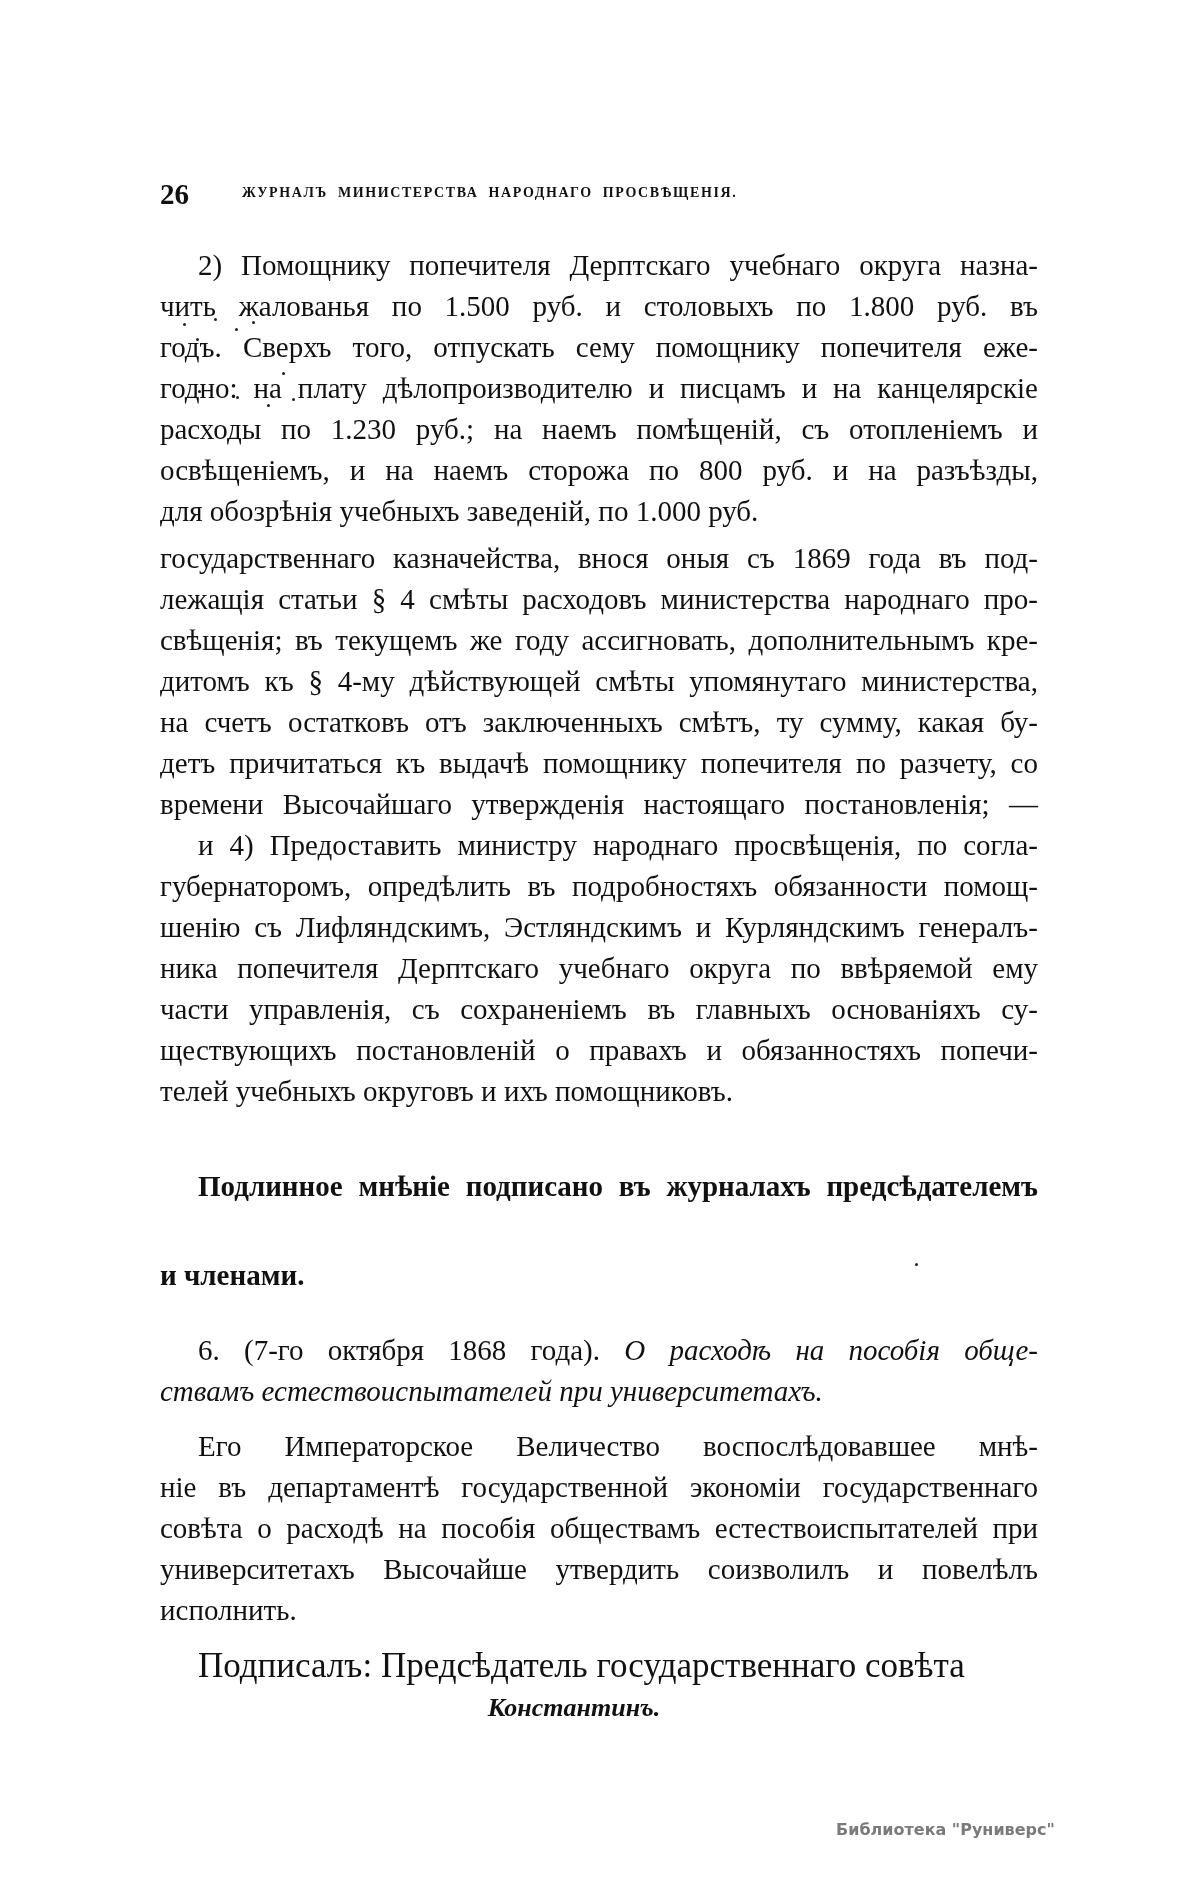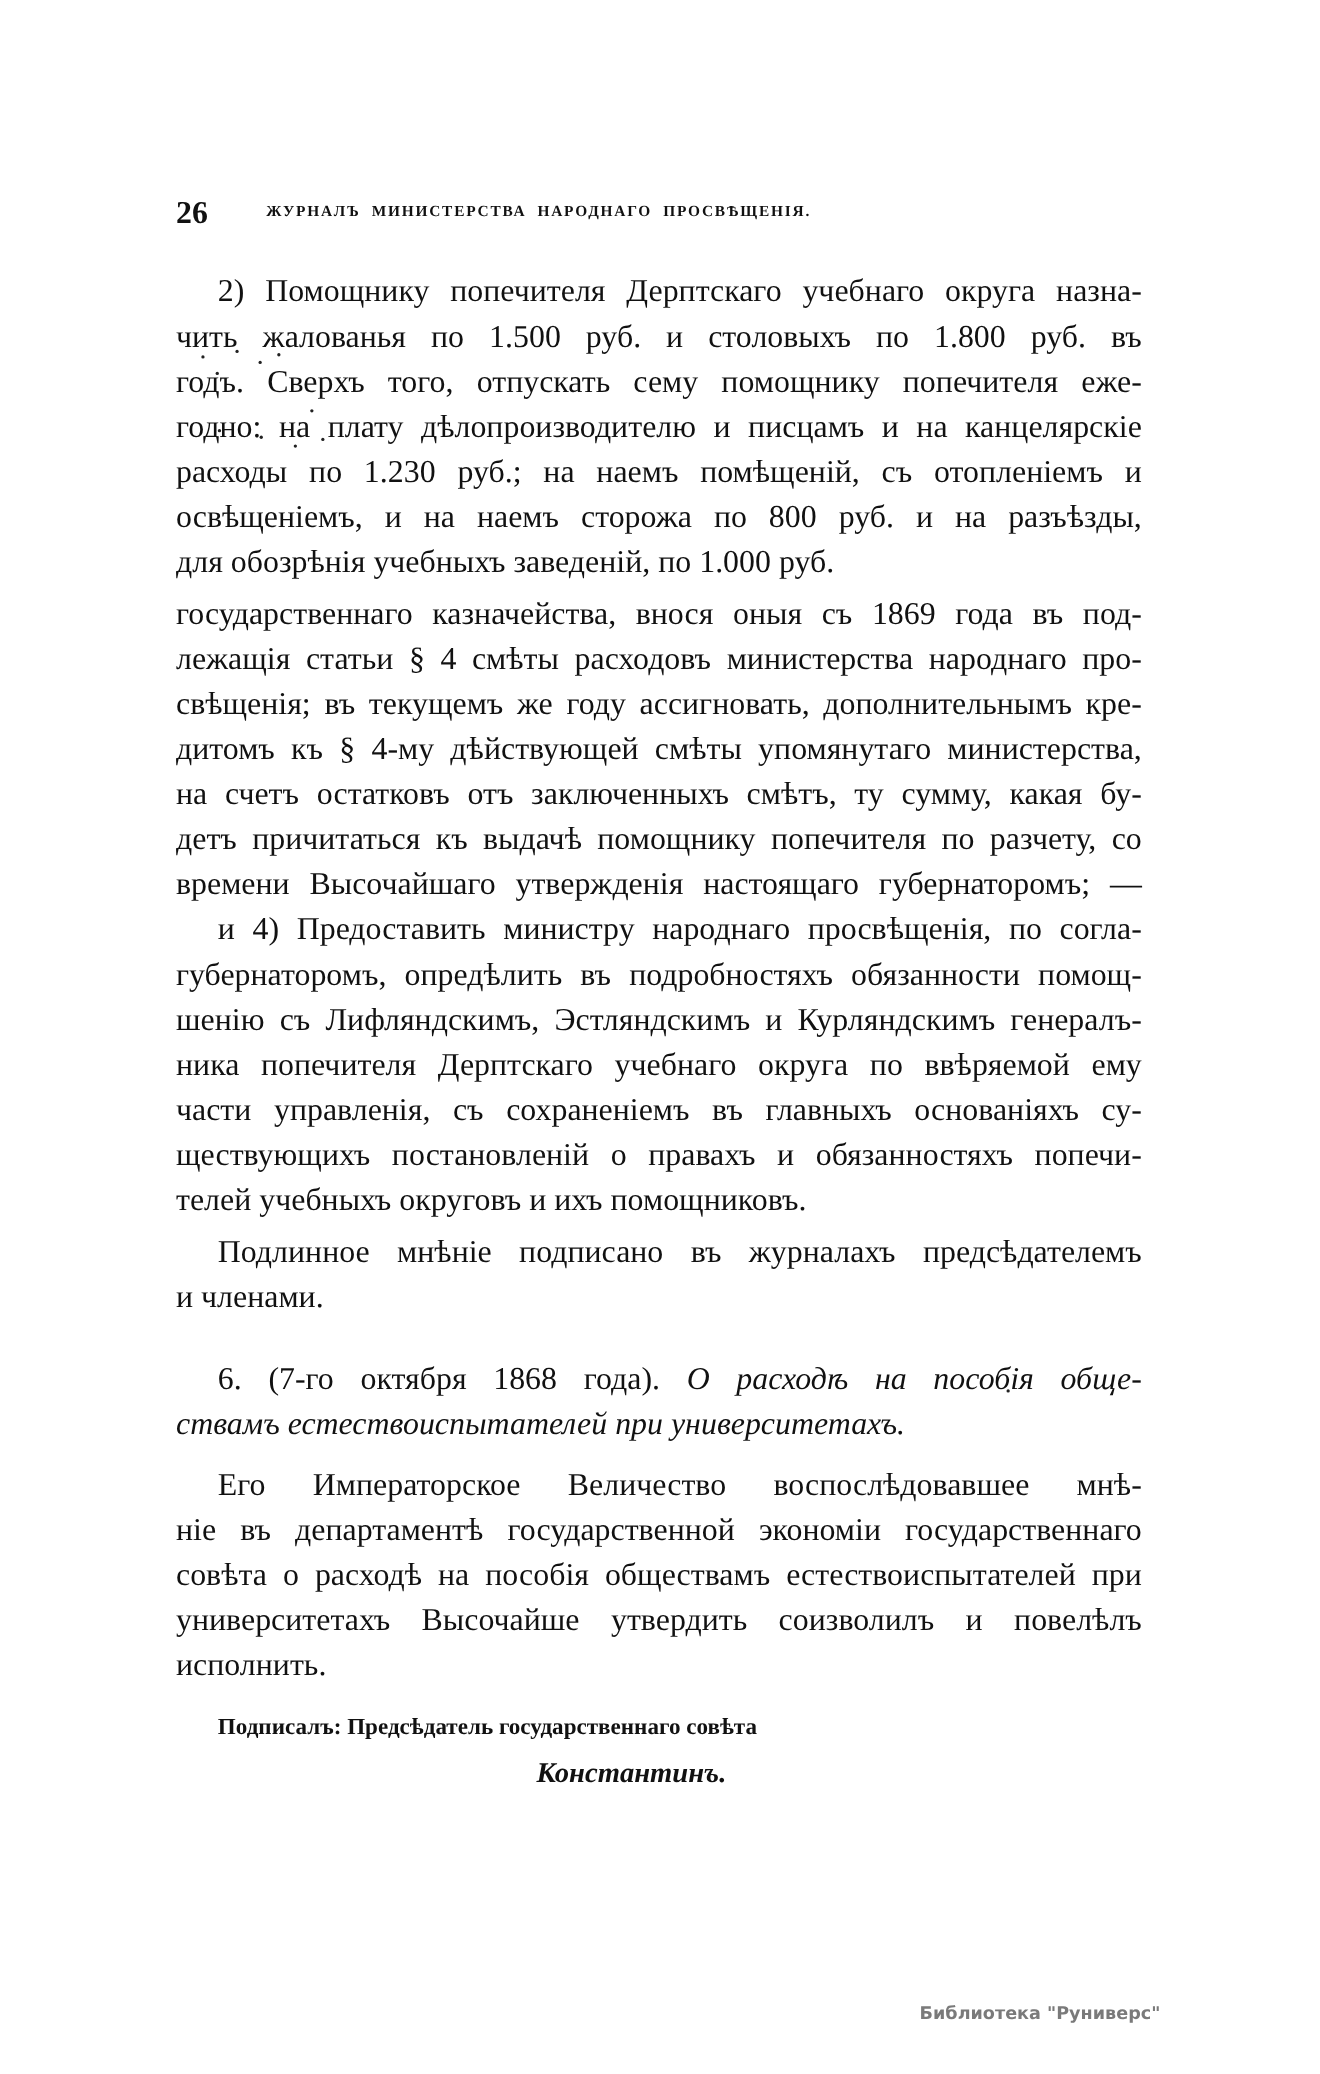--- a/index.html
+++ b/index.html
@@ -57,34 +57,33 @@
       height: 41px;
       line-height: 41px;
       font-family: "Liberation Serif", serif;
       font-size: 29px;
       white-space: nowrap;
       text-align: justify;
       text-align-last: justify;
     }
     .line.indent { padding-left: 38px; }
     .line.last { text-align-last: left; }
-    .line.bold { font-weight: normal; }
+    .line.bold { font-weight: bold; margin-top: 48px; }
     .gap-sm { height: 6px; }
     .gap-md { height: 34px; }
     .gap-lg { height: 14px; }
     .italic { font-style: italic; }
     .sign-line {
       display: block;
       height: 41px;
       line-height: 41px;
       font-family: "Liberation Serif", serif;
-      font-size: 21px;
+      font-size: 35px;
       white-space: nowrap;
       padding-left: 38px;
-      font-weight: bold;
     }
     .signature {
       display: block;
       height: 44px;
       line-height: 44px;
       font-family: "Liberation Serif", serif;
       font-size: 26px;
       font-style: italic;
       font-weight: bold;
       text-align: center;
@@ -129,21 +128,21 @@
     </div>
     <div class="gap-sm"></div>
 
     <div>
       <span class="line">государственнаго казначейства, внося оныя съ 1869 года въ под-</span>
       <span class="line">лежащія статьи § 4 смѣты расходовъ министерства народнаго про-</span>
       <span class="line">свѣщенія; въ текущемъ же году ассигновать, дополнительнымъ кре-</span>
       <span class="line">дитомъ къ § 4-му дѣйствующей смѣты упомянутаго министерства,</span>
       <span class="line">на счетъ остатковъ отъ заключенныхъ смѣтъ, ту сумму, какая бу-</span>
       <span class="line">детъ причитаться къ выдачѣ помощнику попечителя по разчету, со</span>
-      <span class="line">времени Высочайшаго утвержденія настоящаго губернаторомъ; —</span>
+      <span class="line">времени Высочайшаго утвержденія настоящаго постановленія; —</span>
     </div>
 
     <div>
       <span class="line indent">и 4) Предоставить министру народнаго просвѣщенія, по согла-</span>
       <span class="line">губернаторомъ, опредѣлить въ подробностяхъ обязанности помощ-</span>
       <span class="line">шенію съ Лифляндскимъ, Эстляндскимъ и Курляндскимъ генералъ-</span>
       <span class="line">ника попечителя Дерптскаго учебнаго округа по ввѣряемой ему</span>
       <span class="line">части управленія, съ сохраненіемъ въ главныхъ основаніяхъ су-</span>
       <span class="line">ществующихъ постановленій о правахъ и обязанностяхъ попечи-</span>
       <span class="line last">телей учебныхъ округовъ и ихъ помощниковъ.</span>

